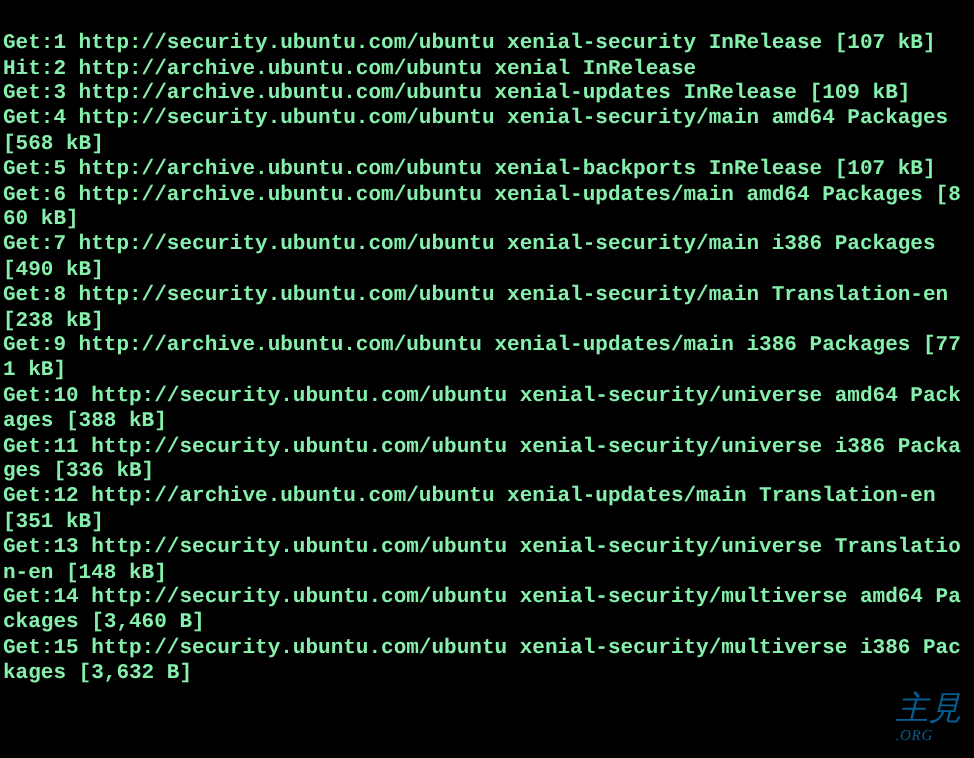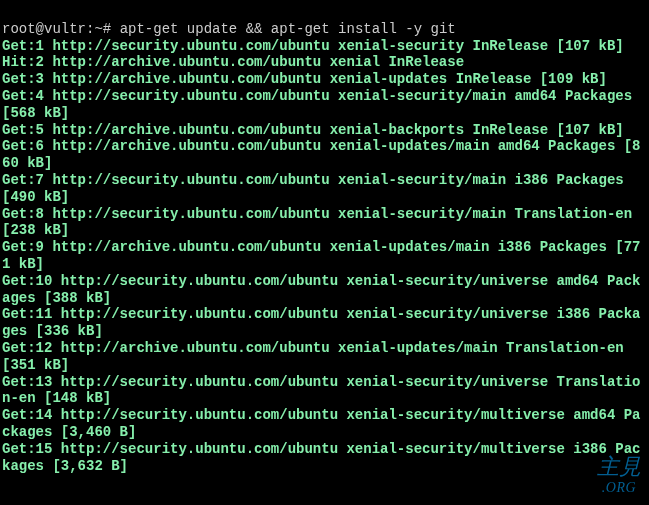--- a/index.html
+++ b/index.html
@@ -35,29 +35,28 @@
       right: 8px;
       bottom: 8px;
       font-family: serif;
       font-size: 22px;
       color: #0369a1;
       opacity: 0.9;
       font-style: italic;
       pointer-events: none;
     }
     .watermark-sub {
-      font-size: 14px;
+      font-size: 10px;
       display: block;
-      text-align: center;
+      text-align: left;
       letter-spacing: 0.5px;
     }
   </style>
 </head>
 <body>
 
 <div class="terminal">
-<span class="prompt-line"><span>root@vultr</span>:<span>~</span><span>#</span> <span>apt-get update &amp;&amp; apt-get install -y git</span></span>
 <span class="output-line">Get:1 http://security.ubuntu.com/ubuntu xenial-security InRelease [107 kB]</span><span class="output-line">Hit:2 http://archive.ubuntu.com/ubuntu xenial InRelease</span><span class="output-line">Get:3 http://archive.ubuntu.com/ubuntu xenial-updates InRelease [109 kB]</span><span class="output-line">Get:4 http://security.ubuntu.com/ubuntu xenial-security/main amd64 Packages [568 kB]</span><span class="output-line">Get:5 http://archive.ubuntu.com/ubuntu xenial-backports InRelease [107 kB]</span><span class="output-line">Get:6 http://archive.ubuntu.com/ubuntu xenial-updates/main amd64 Packages [860 kB]</span><span class="output-line">Get:7 http://security.ubuntu.com/ubuntu xenial-security/main i386 Packages [490 kB]</span><span class="output-line">Get:8 http://security.ubuntu.com/ubuntu xenial-security/main Translation-en [238 kB]</span><span class="output-line">Get:9 http://archive.ubuntu.com/ubuntu xenial-updates/main i386 Packages [771 kB]</span><span class="output-line">Get:10 http://security.ubuntu.com/ubuntu xenial-security/universe amd64 Packages [388 kB]</span><span class="output-line">Get:11 http://security.ubuntu.com/ubuntu xenial-security/universe i386 Packages [336 kB]</span><span class="output-line">Get:12 http://archive.ubuntu.com/ubuntu xenial-updates/main Translation-en [351 kB]</span><span class="output-line">Get:13 http://security.ubuntu.com/ubuntu xenial-security/universe Translation-en [148 kB]</span><span class="output-line">Get:14 http://security.ubuntu.com/ubuntu xenial-security/multiverse amd64 Packages [3,460 B]</span><span class="output-line">Get:15 http://security.ubuntu.com/ubuntu xenial-security/multiverse i386 Packages [3,632 B]</span></div>
 
 <div class="watermark">
   <span>主見</span>
   <span class="watermark-sub">.ORG</span>
 </div>
 
 </body></html>

